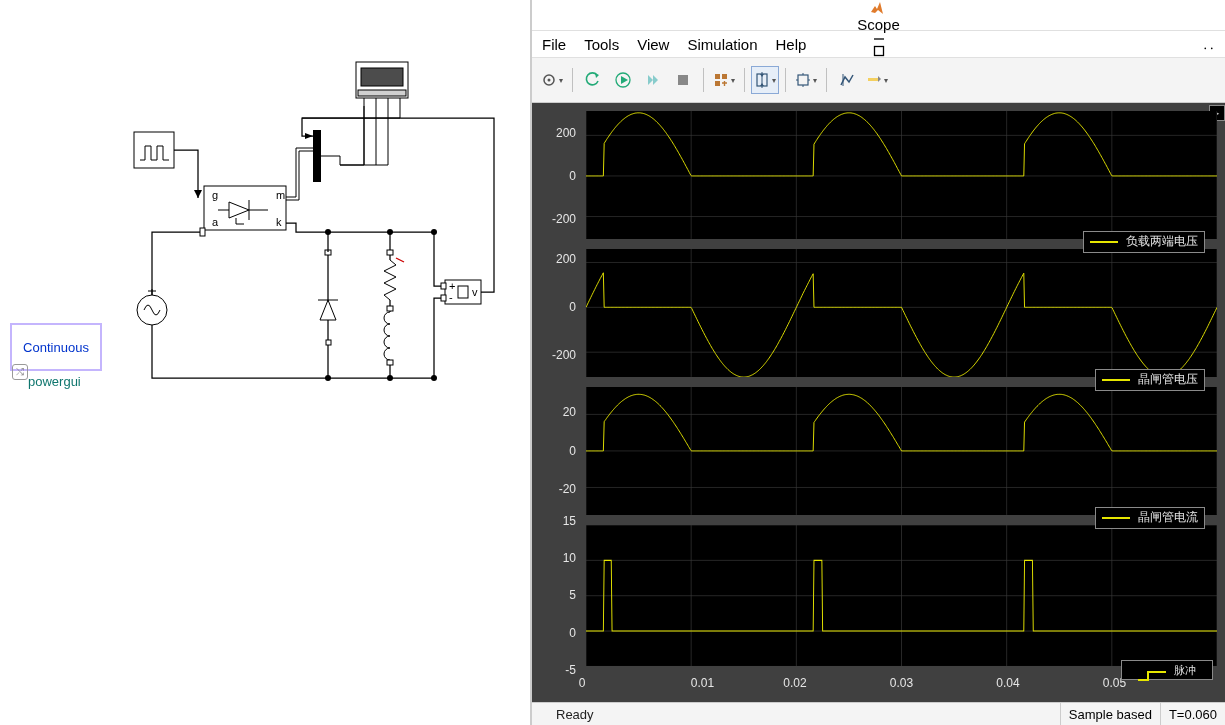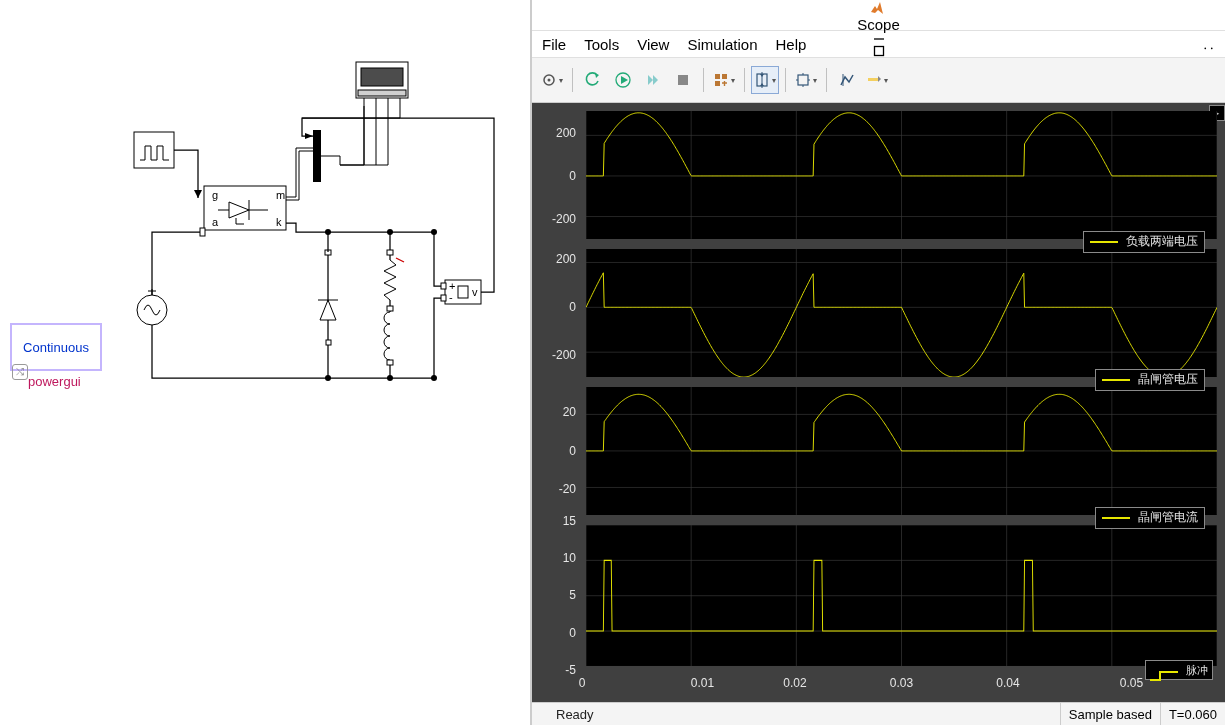--- a/index.html
+++ b/index.html
@@ -2,21 +2,21 @@
 <html><head>
 <meta charset="utf-8">
 <style>
   html,body { margin:0; padding:0; width:1225px; height:725px; font-family:"Segoe UI",Arial,sans-serif; font-size:14px; background:#fff; overflow:hidden; }
   .root { display:flex; width:100%; height:100%; }
   
   .simulink { width:530px; height:725px; position:relative; background:#fff; }
   .diagram { position:absolute; left:0; top:0; width:530px; height:430px; }
   .block { position:absolute; border:2px solid #c4b5fd; background:#fff; box-sizing:border-box; }
   .powergui { left:10px; top:323px; width:92px; height:48px; display:flex; align-items:center; justify-content:center; color:#0033cc; font-size:13px; }
-  .powergui-label { position:absolute; left:28px; top:374px; font-size:13px; color:#be185d; }
+  .powergui-label { position:absolute; left:28px; top:374px; font-size:13px; color:#0f766e; }
   .badge { position:absolute; left:12px; top:364px; width:14px; height:14px; border:1px solid #999; border-radius:3px; font-size:10px; display:flex; align-items:center; justify-content:center; color:#777; }
   
   .scope-win { flex:1; display:flex; flex-direction:column; border-left:2px solid #ccc; background:#fff; height:100%; box-sizing:border-box; }
   .titlebar { height:30px; display:flex; align-items:center; padding:0 6px; border-bottom:1px solid #e0e0e0;flex-direction:column; }
   .titlebar .icon { width:16px; height:16px; margin-right:6px; }
   .titlebar .title { flex:1; font-size:15px; font-weight:400; color:#000; }
   .titlebar .winbtn { width:45px; height:28px; display:flex; align-items:center; justify-content:center; cursor:pointer; }
   .menubar { height:26px; display:flex; align-items:center; gap:18px; padding:0 10px; border-bottom:1px solid #e0e0e0; font-size:15px; color:#000; }
   .menubar span { cursor:pointer; }
   .menubar .more { margin-left:auto; font-size:13px; }
@@ -30,21 +30,21 @@
   .plot-row { flex:1; position:relative; margin-bottom:2px; }
   .plot-row:last-child { flex:1.1; }
   .yticks { position:absolute; left:0; top:0; bottom:0; width:46px; color:#e6e6e6; font-size:12px; }
   .yticks .ytick { position:absolute; right:6px; transform:translateY(-50%); }
   .plot-canvas { position:absolute; left:50px; right:4px; top:4px; bottom:4px; background:#000; }
   .plot-svg { position:absolute; left:0; top:0; width:100%; height:100%; }
   .grid line { stroke:#3a3a3a; stroke-width:1; }
   .trace { stroke:#e6e600; stroke-width:1.5; fill:none; }
   .legend { position:absolute; right:16px; bottom:-10px; height:20px; border:1px solid #8a8a8a; background:#000; display:flex; align-items:center; padding:0 6px; font-size:12px; color:#e6e6e6; z-index:2;}
   .legend .swatch { width:28px; height:0; border-top:2px solid #e6e600; margin-right:8px; }
-  .legend.small { height:18px; font-size:11px; padding:0 4px; right:8px;}
+  .legend.small { height:18px; font-size:11px; padding:0 16px; right:8px;}
   .xticks { position:absolute; left:50px; right:4px; bottom:6px; height:20px; color:#e6e6e6; font-size:12px; }
   .xticks .xtick { position:absolute; transform:translateX(-50%); }
   .sidebar-right { position:absolute; right:0; top:2px; width:14px; height:14px; background:#000; border:1px solid #8a8a8a; color:#bbb; font-size:9px; display:flex; align-items:center; justify-content:center; cursor:pointer;}
   .statusbar { height:22px; display:flex; align-items:center; background:#f4f4f4; border-top:1px solid #ccc; font-size:13px;padding-left:16px; }
   .statusbar .status { padding:0 8px; color:#222; }
   .statusbar .spacer { flex:1; }
   .statusbar .cell { border-left:1px solid #ccc; padding:0 8px; height:100%; display:flex; align-items:center; }
 </style>
 </head>
 <body>
@@ -420,21 +420,21 @@
               <span>脉冲</span>
             </div>
           </div>
         </div>
       <div class="xticks" id="xticks">
           <div class="xtick" style="left: 0%;">0</div>
           <div class="xtick" style="left: 16.6667%; padding-left: 28px;">0.01</div>
           <div class="xtick" style="left: 33.3333%;">0.02</div>
           <div class="xtick" style="left: 50%;">0.03</div>
           <div class="xtick" style="left: 66.6667%;">0.04</div>
-          <div class="xtick" style="left: 83.3333%; margin-left: 17px;">0.05</div>
+          <div class="xtick" style="left: 83.3333%;">0.05</div>
         </div>
     </div>
 
     <div class="statusbar">
       <span class="status">Ready</span>
       <span class="spacer"></span>
       <span class="cell">Sample based</span>
       <span class="cell">T=0.060</span>
     </div>
   </div>

